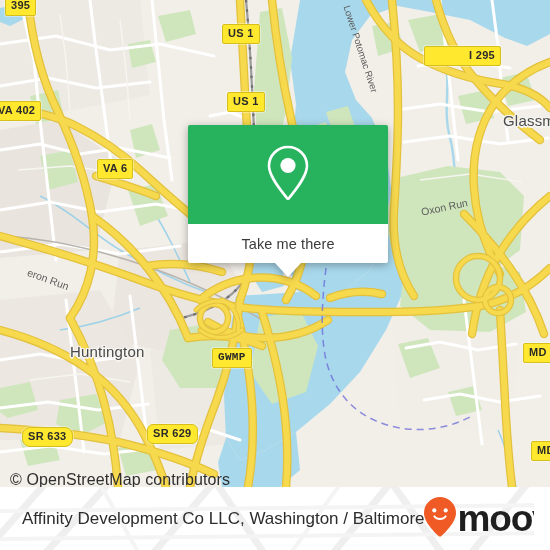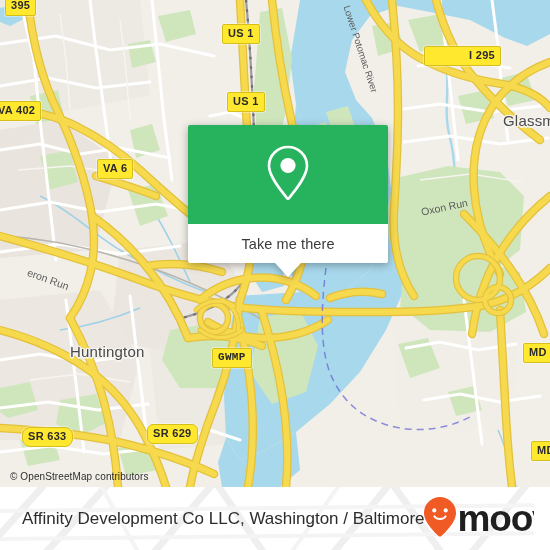--- a/index.html
+++ b/index.html
@@ -63,21 +63,21 @@
     padding: 3px 5px 4px 5px;
     letter-spacing: .3px;
     white-space: nowrap;
     box-shadow: 0 0 0 1px rgba(255,255,255,.35);
   }
 
   
   #attribution {
     position: absolute;
     left: 10px; top: 471px;
-    font-size: 10px;
+    font-size: 16px;
     color: #2e2e2e;
     letter-spacing: .1px;
     z-index: 30;
     text-align: right;
   }
 
   
   #popup {
     position: absolute;
     left: 188px; top: 125px;

